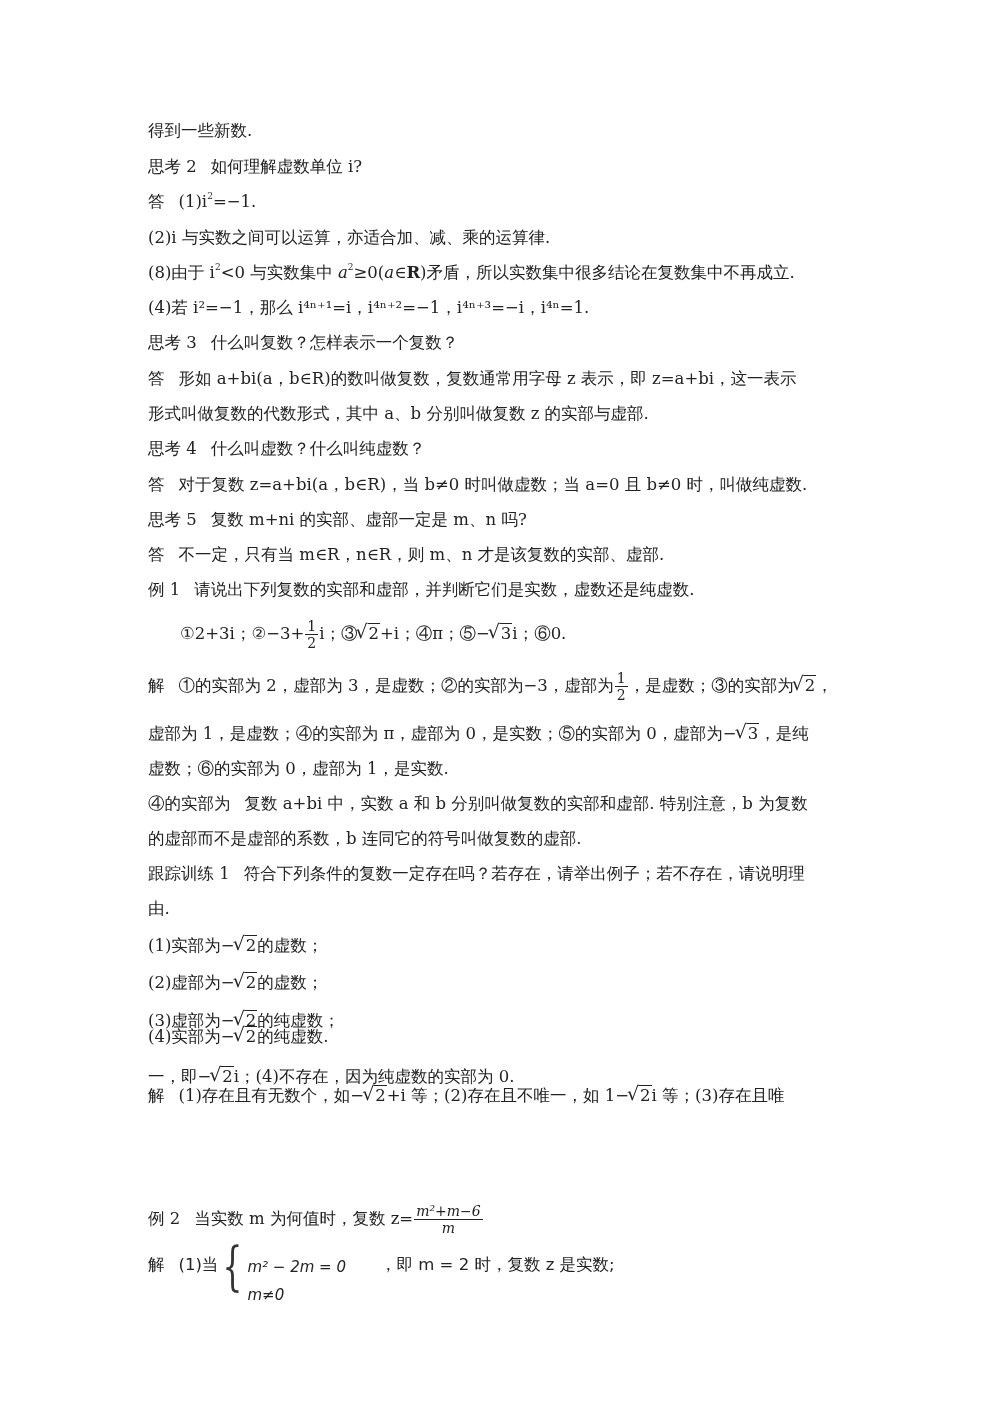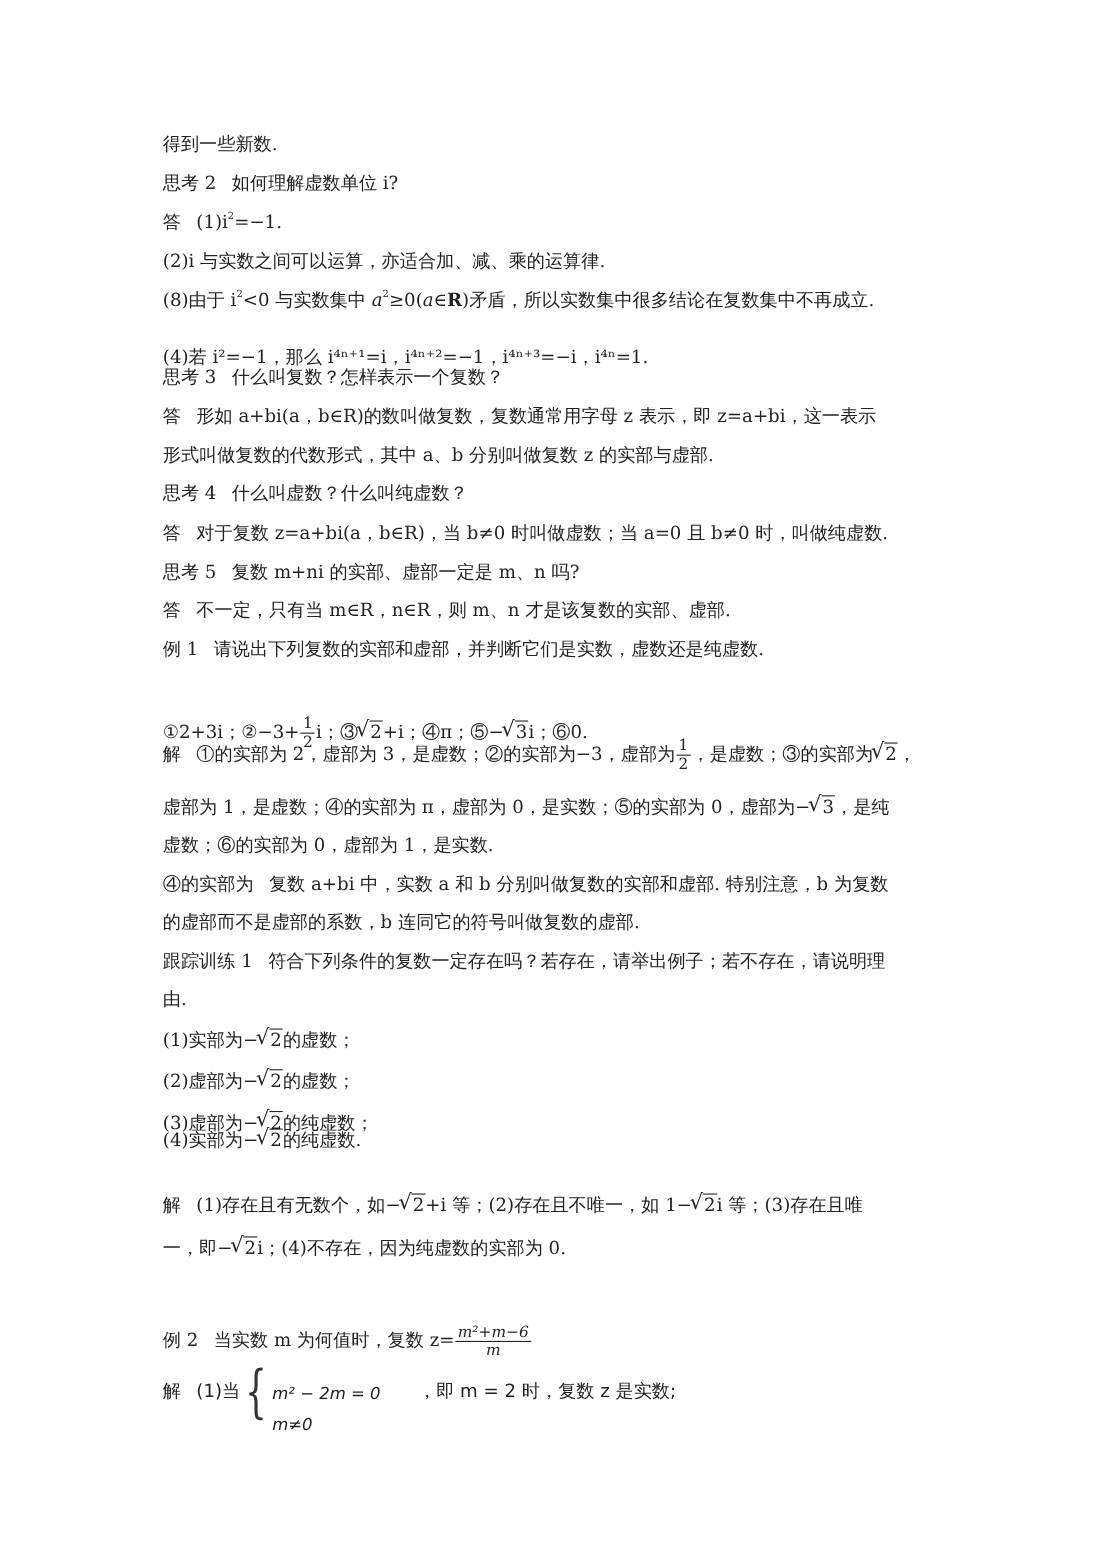--- a/index.html
+++ b/index.html
@@ -38,21 +38,21 @@
   <div class="line" style="top:191px">
     <span class="lbl">答</span><span>(1)i</span><sup>2</sup><span>=−1.</span>
   </div>
 
   <div class="line" style="top:227px">(2)i 与实数之间可以运算，亦适合加、减、乘的运算律.</div>
 
   <div class="line" style="top:262px">
     <span>(8)由于 i</span><sup>2</sup><span>&lt;0 与实数集中 </span><span class="it">a</span><sup>2</sup><span>≥0(</span><span class="it">a</span><span>∈</span><span class="b">R</span><span>)矛盾，所以实数集中很多结论在复数集中不再成立.</span>
   </div>
 
-  <div class="line" style="top:314px">(4)若 i²=−1，那么 i⁴ⁿ⁺¹=i，i⁴ⁿ⁺²=−1，i⁴ⁿ⁺³=−i，i⁴ⁿ=1.</div>
+  <div class="line" style="top:297px">(4)若 i²=−1，那么 i⁴ⁿ⁺¹=i，i⁴ⁿ⁺²=−1，i⁴ⁿ⁺³=−i，i⁴ⁿ=1.</div>
 
   <div class="line" style="top:332px">
     <span class="lbl">思考 3</span><span>什么叫复数？怎样表示一个复数？</span>
   </div>
 
   <div class="line" style="top:368px">
     <span class="lbl">答</span><span>形如 a+bi(a，b∈R)的数叫做复数，复数通常用字母 z 表示，即 z=a+bi，这一表示</span>
   </div>
   <div class="line" style="top:403px">形式叫做复数的代数形式，其中 a、b 分别叫做复数 z 的实部与虚部.</div>
 
@@ -69,21 +69,21 @@
   </div>
 
   <div class="line" style="top:544px">
     <span class="lbl">答</span><span>不一定，只有当 m∈R，n∈R，则 m、n 才是该复数的实部、虚部.</span>
   </div>
 
   <div class="line" style="top:579px">
     <span class="lbl">例 1</span><span>请说出下列复数的实部和虚部，并判断它们是实数，虚数还是纯虚数.</span>
   </div>
 
-  <div class="line" style="top:648px; line-height:36px;">
+  <div class="line" style="top:616px; line-height:36px;margin-left:32px;">
     <span>①2+3i；</span><span>②−3+</span><span class="frac">
         <span class="num">1</span>
         <span class="den">2</span>
       </span><span>i；</span><span>③</span><span class="sqrt"><span class="rad">2</span></span><span>+i；</span><span>④π；</span><span>⑤−</span><span class="sqrt"><span class="rad">3</span></span><span>i；</span><span>⑥0.</span>
   </div>
 
   <div class="line" style="top:668px; line-height:36px;">
     <span class="lbl">解</span><span>①的实部为 2，虚部为 3，是虚数；②的实部为−3，虚部为</span><span class="frac">
         <span class="num">1</span>
         <span class="den">2</span>
@@ -115,21 +115,21 @@
   <div class="line" style="top:1010px">
     <span>(3)虚部为−</span><span class="sqrt"><span class="rad">2</span></span><span>的纯虚数；</span>
   </div>
   <div class="line" style="top:1026px">
     <span>(4)实部为−</span><span class="sqrt"><span class="rad">2</span></span><span>的纯虚数.</span>
   </div>
 
   <div class="line" style="top:1085px">
     <span class="lbl">解</span><span>(1)存在且有无数个，如−</span><span class="sqrt"><span class="rad">2</span></span><span>+i 等；(2)存在且不唯一，如 1−</span><span class="sqrt"><span class="rad">2</span></span><span>i 等；(3)存在且唯</span>
   </div>
-  <div class="line" style="top:1124px">
+  <div class="line" style="top:1066px">
     <span>一，即−</span><span class="sqrt"><span class="rad">2</span></span><span>i；(4)不存在，因为纯虚数的实部为 0.</span>
   </div>
 
   <div class="line" style="top:1158px; line-height:38px;margin-top:42px;">
     <span class="lbl">例 2</span><span>当实数 m 为何值时，复数 z=</span><span class="frac" style="font-style:italic;">
         <span class="num">m²+m−6</span>
         <span class="den">m</span>
       </span>
   </div>
 

